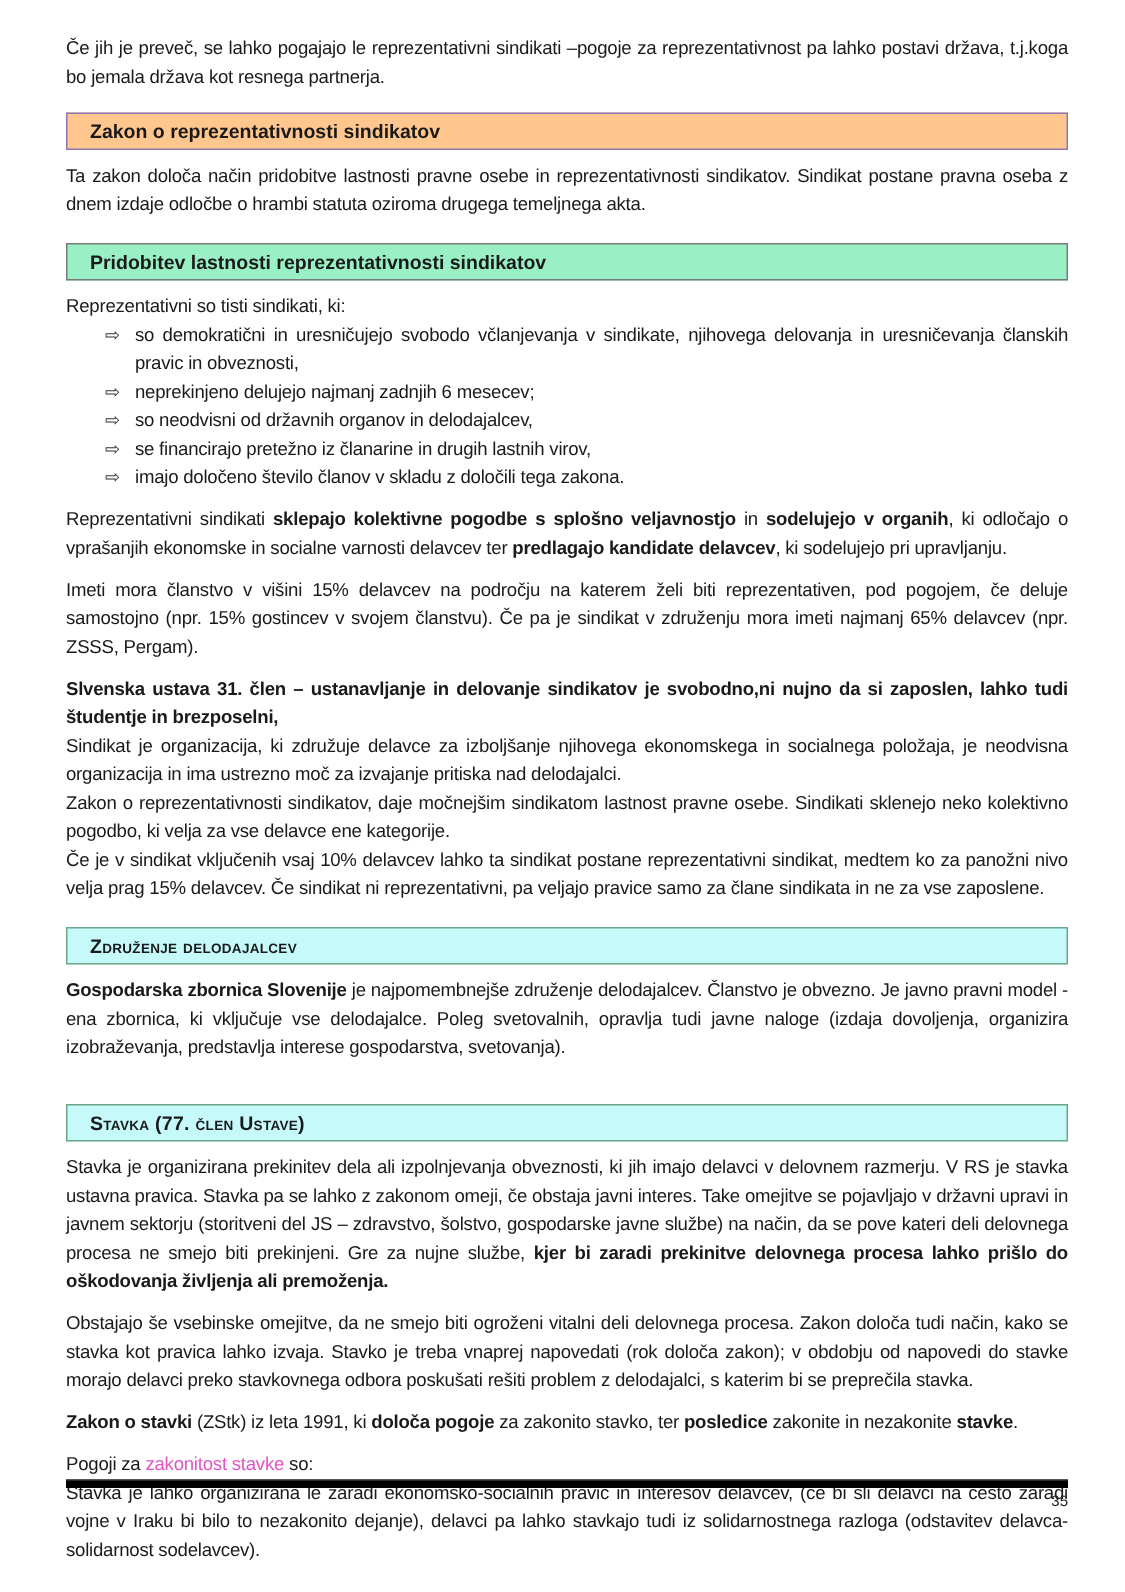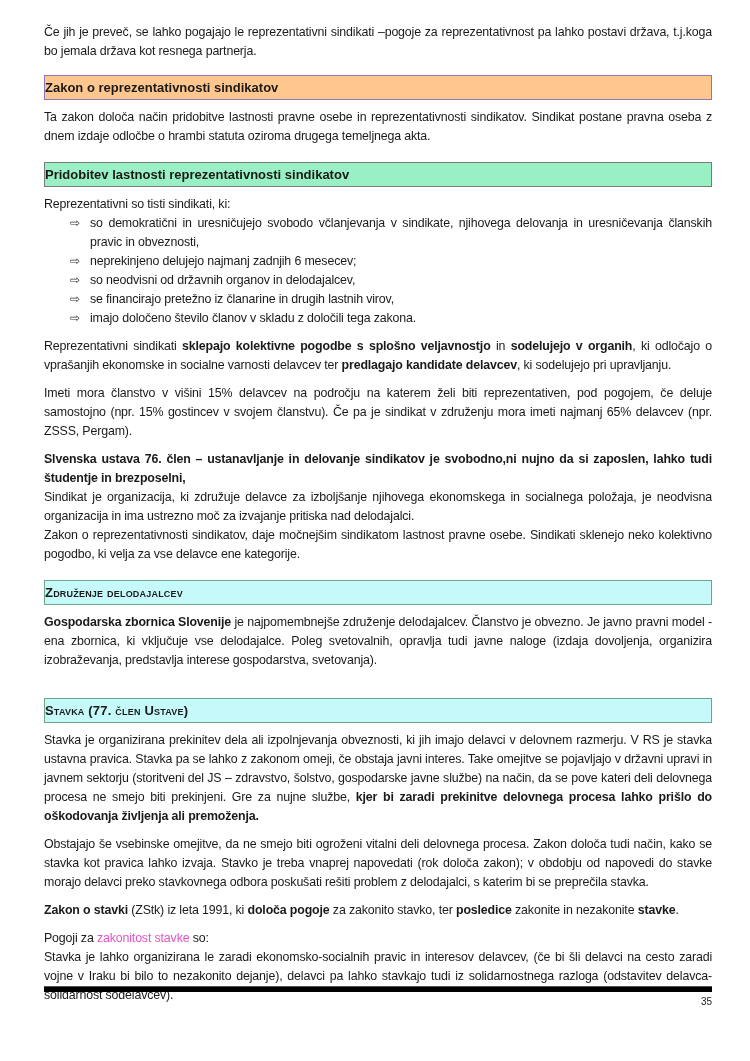--- a/index.html
+++ b/index.html
@@ -8,21 +8,21 @@
     font-family: "Liberation Sans", sans-serif;
     color: #1a1a1a;
   }
   .page { position: absolute; left: 44px; top: 23px; width: 668px; }
   p, .para {
     margin: 0; font-size: 12.4px; line-height: 19px; text-align: justify;
     letter-spacing: -0.15px;
   }
   .gap { height: 9px; }
   .heading {
-    margin: 14px 0 8px 0; padding: 2px 0; font-weight: bold; font-size: 13px;
+    margin: 14px 0 8px 0; padding: 2px 15px; font-weight: bold; font-size: 13px;
     line-height: 19px; box-sizing: border-box; width: 668px;
   }
   .h-orange { background: #ffc78e; border: 1.5px solid #8c78b8; }
   .h-green { background: #99f0c4; border: 1.5px solid #7a7a7a; }
   .h-cyan { background: #c6fafa; border: 1.5px solid #6aa889; }
   .smallcaps { font-variant: small-caps; font-size: 13px; letter-spacing: 0.2px; }
   ul.arrows { list-style: none; margin: 0; padding: 0 0 0 26px; }
   ul.arrows li {
     position: relative; padding-left: 20px; font-size: 12.4px; line-height: 19px;
     text-align: justify; letter-spacing: -0.15px;
@@ -58,23 +58,24 @@
     <li><span class="arrow">⇨</span><span>neprekinjeno delujejo najmanj zadnjih 6 mesecev;</span></li>
     <li><span class="arrow">⇨</span><span>so neodvisni od državnih organov in delodajalcev,</span></li>
     <li><span class="arrow">⇨</span><span>se financirajo pretežno iz članarine in drugih lastnih virov,</span></li>
     <li><span class="arrow">⇨</span><span>imajo določeno število članov v skladu z določili tega zakona.</span></li>
   </ul>
   <div class="gap"></div>
   <p><span>Reprezentativni sindikati </span><b>sklepajo kolektivne pogodbe s splošno veljavnostjo</b><span> in </span><b>sodelujejo v organih</b><span>, ki odločajo o vprašanjih ekonomske in socialne varnosti delavcev ter </span><b>predlagajo kandidate delavcev</b><span>, ki sodelujejo pri upravljanju.</span></p>
   <div class="gap"></div>
   <p>Imeti mora članstvo v višini 15% delavcev na področju na katerem želi biti reprezentativen, pod pogojem, če deluje samostojno (npr. 15% gostincev v svojem članstvu). Če pa je sindikat v združenju mora imeti najmanj 65% delavcev (npr. ZSSS, Pergam).</p>
   <div class="gap"></div>
-  <p><b>Slvenska ustava 76. člen – ustanavljanje in delovanje sindikatov je svobodno,ni nujno da si zaposlen, lahko tudi študentje in brezposelni,</b></p>
+  <p><b>Slvenska ustava 31. člen – ustanavljanje in delovanje sindikatov je svobodno,ni nujno da si zaposlen, lahko tudi študentje in brezposelni,</b></p>
   <p>Sindikat je organizacija, ki združuje delavce za izboljšanje njihovega ekonomskega in socialnega položaja, je neodvisna organizacija in ima ustrezno moč za izvajanje pritiska nad delodajalci.</p>
   <p>Zakon o reprezentativnosti sindikatov, daje močnejšim sindikatom lastnost pravne osebe. Sindikati sklenejo neko kolektivno pogodbo, ki velja za vse delavce ene kategorije.</p>
+  <p>Če je v sindikat vključenih vsaj 10% delavcev lahko ta sindikat postane reprezentativni sindikat, medtem ko za panožni nivo velja prag 15% delavcev. Če sindikat ni reprezentativni, pa veljajo pravice samo za člane sindikata in ne za vse zaposlene.</p>
 
   <div class="heading h-cyan smallcaps" style="margin-top:16px;">Združenje delodajalcev</div>
   <p><b>Gospodarska zbornica Slovenije</b><span> je najpomembnejše združenje delodajalcev. Članstvo je obvezno. Je javno pravni model - ena zbornica, ki vključuje vse delodajalce. Poleg svetovalnih, opravlja tudi javne naloge (izdaja dovoljenja, organizira izobraževanja, predstavlja interese gospodarstva, svetovanja).</span></p>
 
   <div class="heading h-cyan smallcaps" style="margin-top:28px;">Stavka (77. člen Ustave)</div>
   <p><span>Stavka je organizirana prekinitev dela ali izpolnjevanja obveznosti, ki jih imajo delavci v delovnem razmerju. V RS je stavka ustavna pravica. Stavka pa se lahko z zakonom omeji, če obstaja javni interes. Take omejitve se pojavljajo v državni upravi in javnem sektorju (storitveni del JS – zdravstvo, šolstvo, gospodarske javne službe) na način, da se pove kateri deli delovnega procesa ne smejo biti prekinjeni. Gre za nujne službe, </span><b>kjer bi zaradi prekinitve delovnega procesa lahko prišlo do oškodovanja življenja ali premoženja.</b></p>
   <div class="gap"></div>
   <p>Obstajajo še vsebinske omejitve, da ne smejo biti ogroženi vitalni deli delovnega procesa. Zakon določa tudi način, kako se stavka kot pravica lahko izvaja. Stavko je treba vnaprej napovedati (rok določa zakon); v obdobju od napovedi do stavke morajo delavci preko stavkovnega odbora poskušati rešiti problem z delodajalci, s katerim bi se preprečila stavka.</p>
   <div class="gap"></div>
   <p><b>Zakon o stavki</b><span> (ZStk) iz leta 1991, ki </span><b>določa pogoje</b><span> za zakonito stavko, ter </span><b>posledice</b><span> zakonite in nezakonite </span><b>stavke</b><span>.</span></p>

